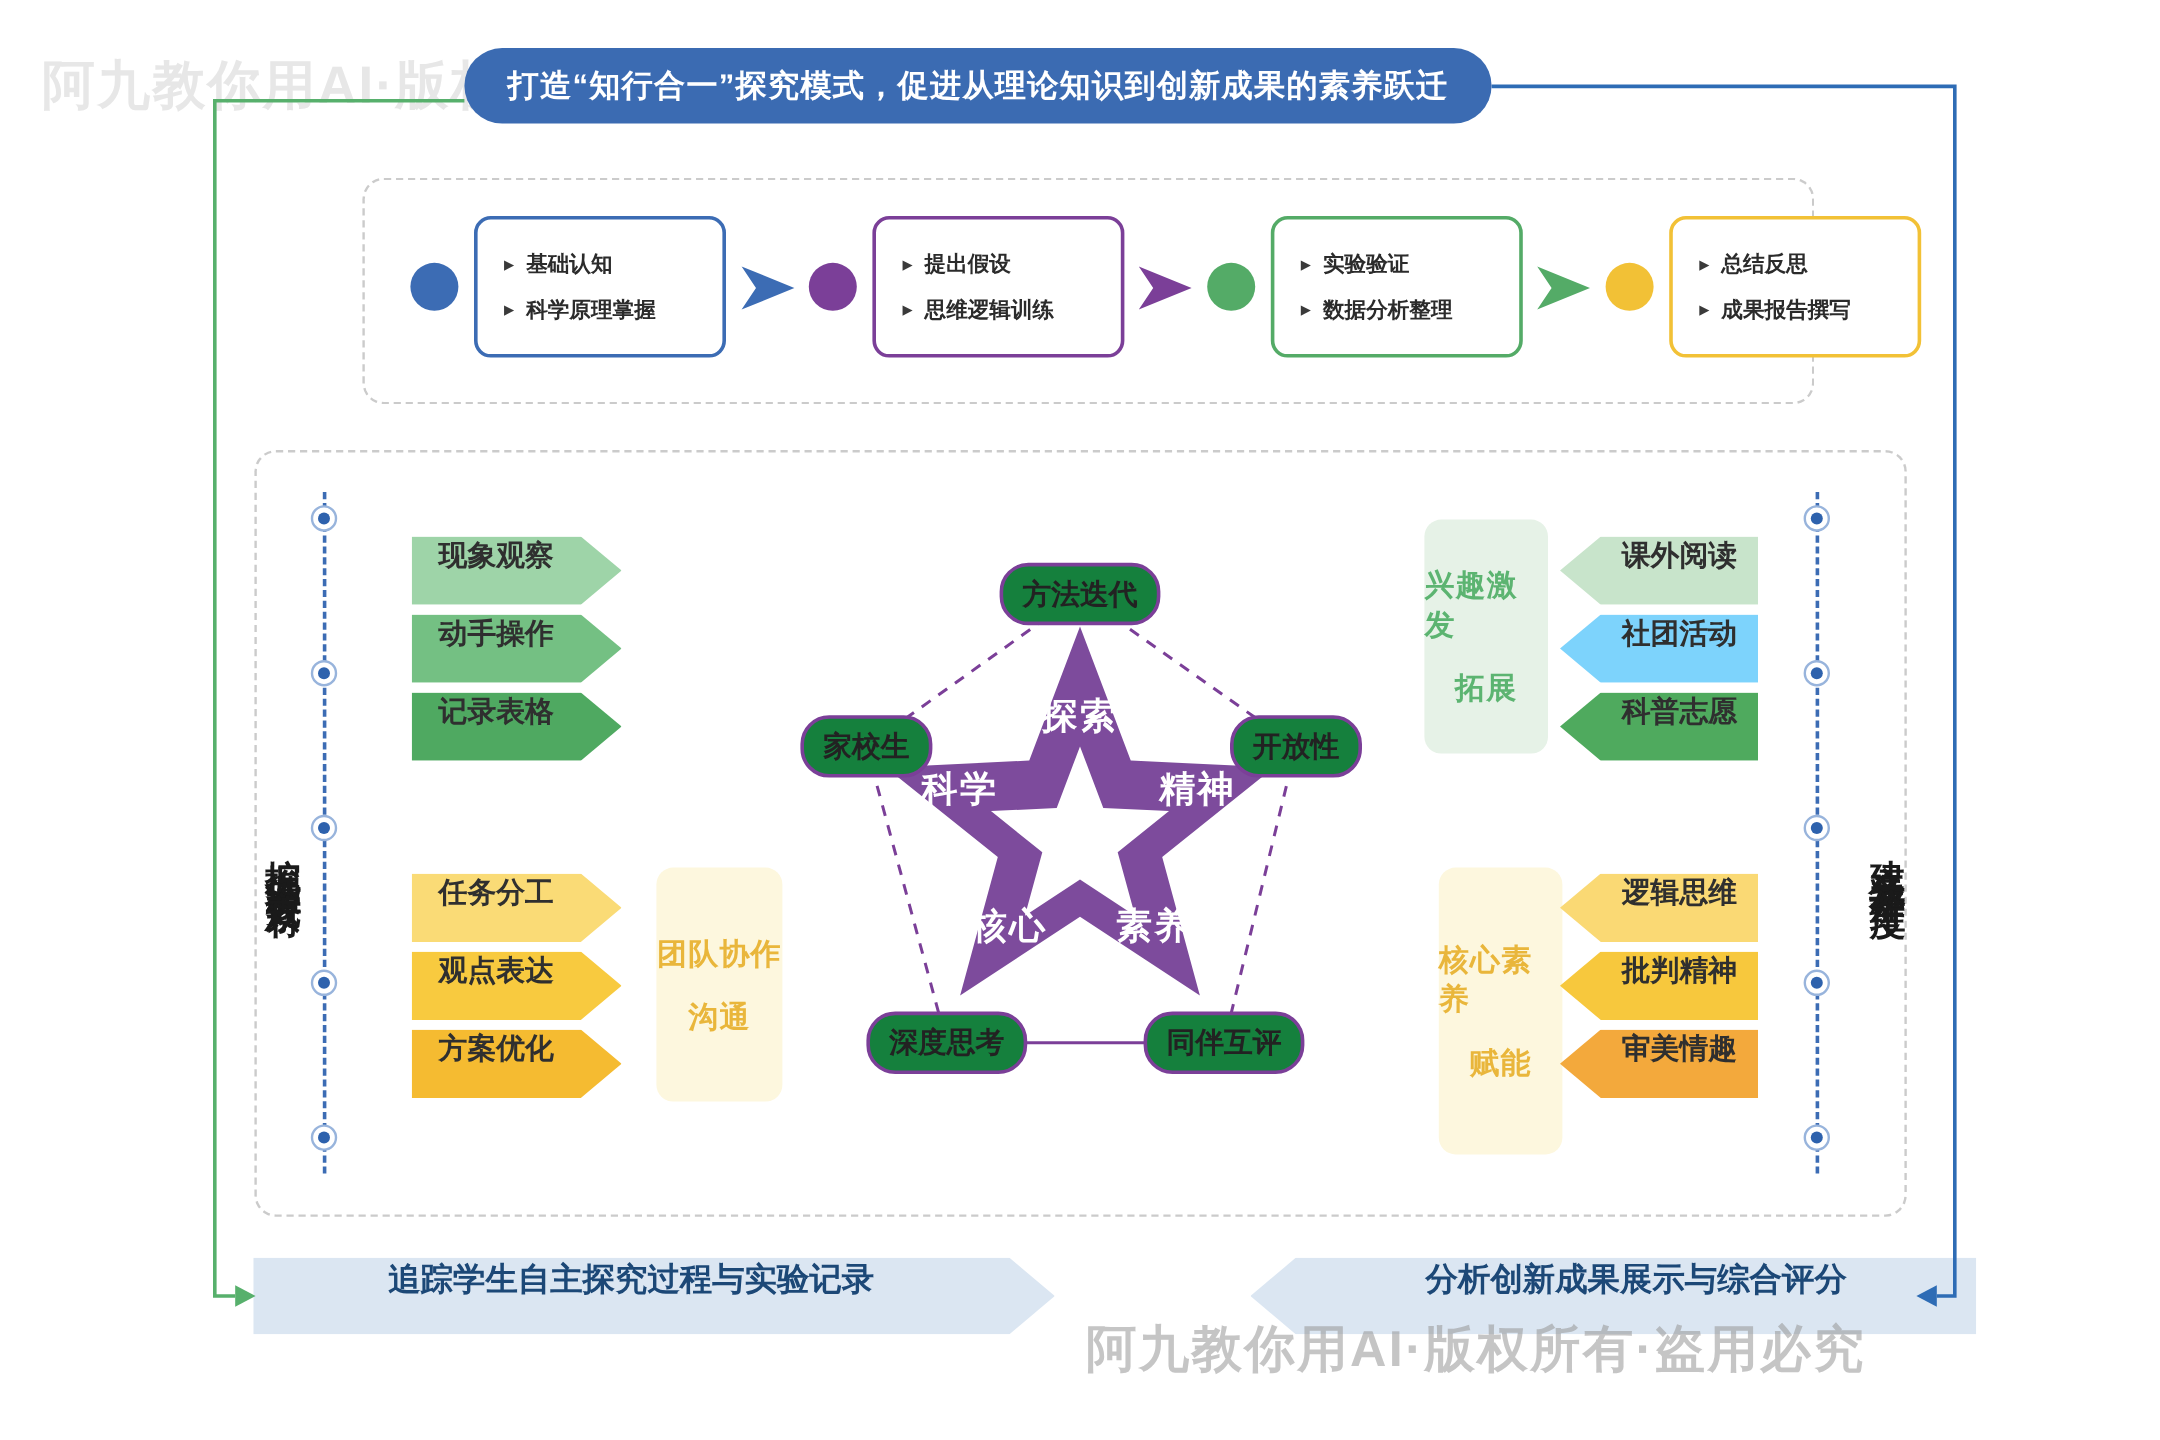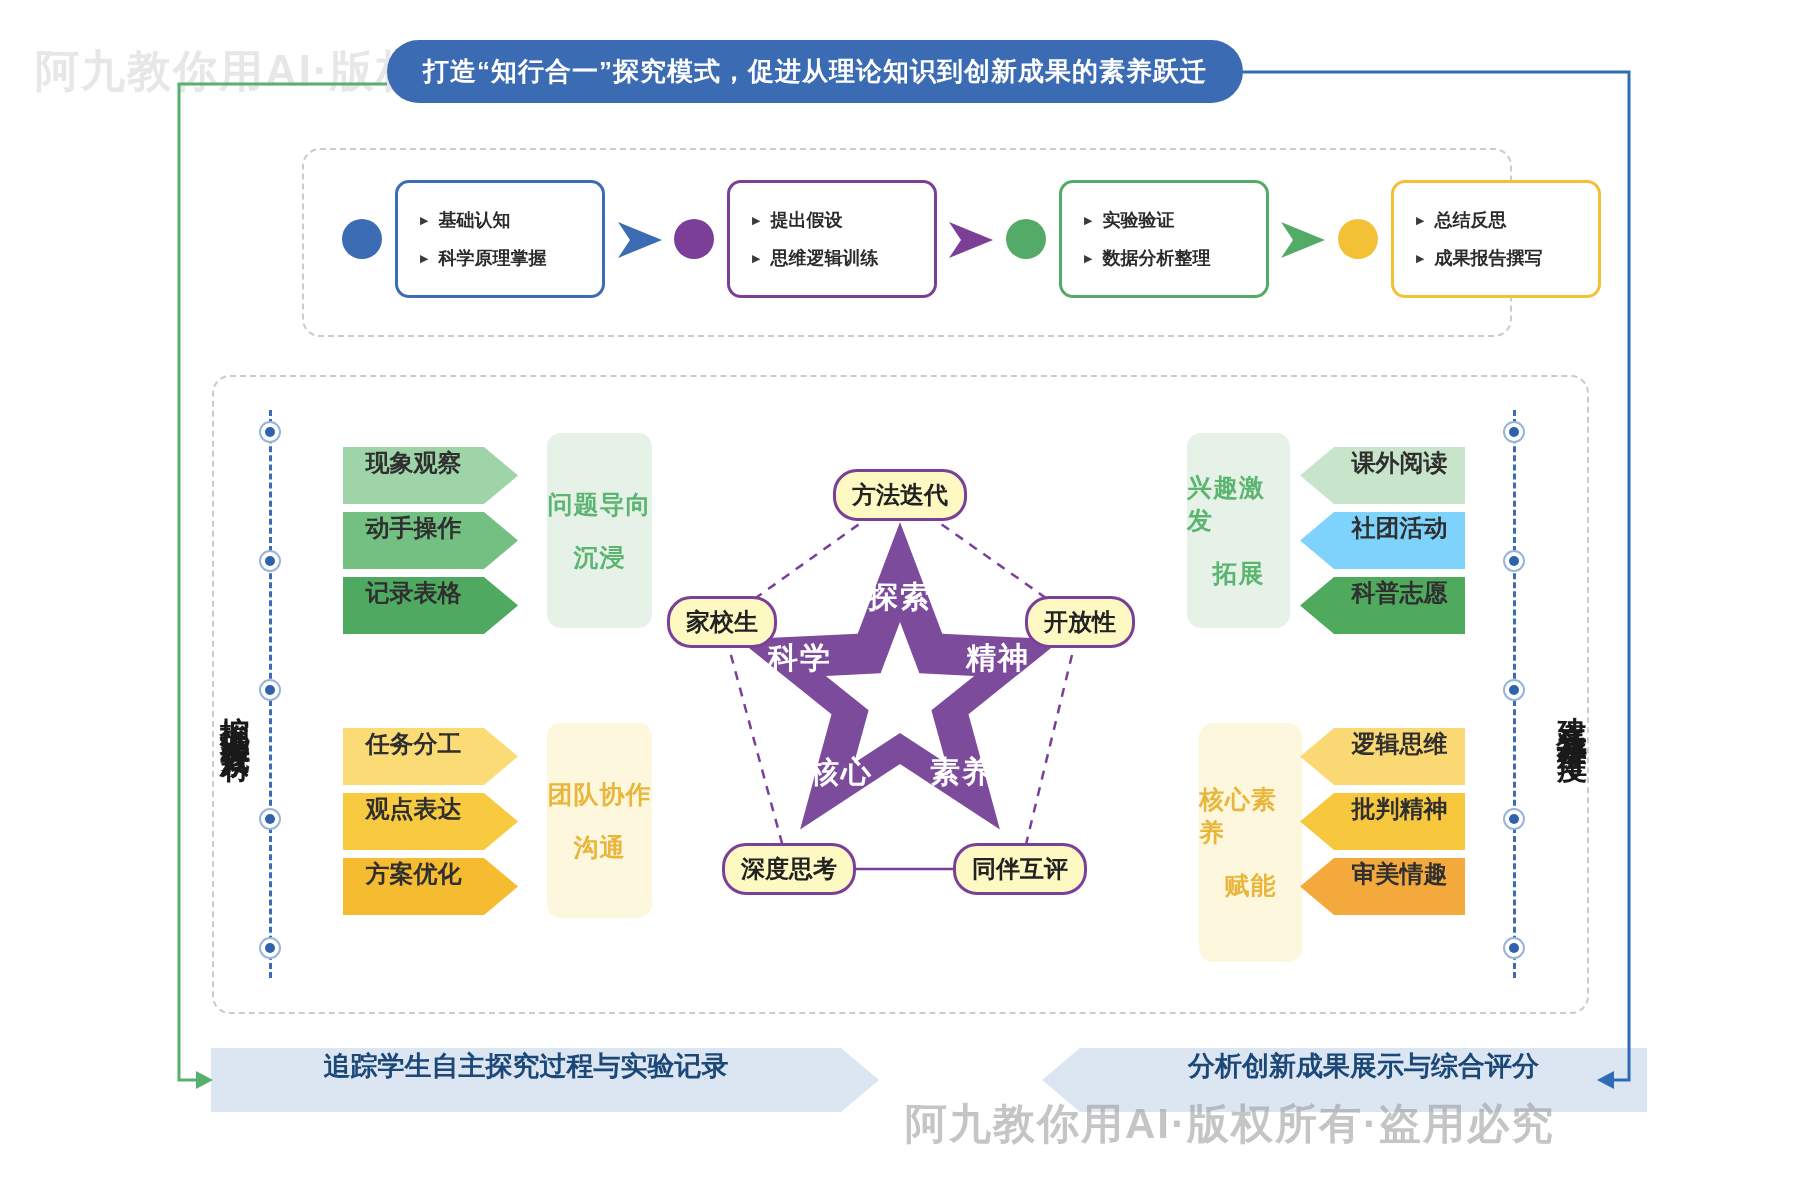--- a/index.html
+++ b/index.html
@@ -51,21 +51,21 @@
   .v-label { position:absolute; writing-mode:vertical-rl; text-orientation:upright; font-size:30px;
              font-weight:bold; color:#1a1a1a; letter-spacing:5px; }
 
   
   .dotline { position:absolute; width:0; height:568px; top:410px; border-left:3px dashed #3c6cb4; }
   .node { position:absolute; width:18px; height:18px; border:2px solid #98b4dc; border-radius:50%;
           background:#fff; display:flex; align-items:center; justify-content:center; z-index:3; }
   .node i { width:10px; height:10px; background:#2e62ad; border-radius:50%; display:block; }
 
   
-  .pill { position:absolute; transform:translate(-50%,-50%); background:#fef9c3; border:3px solid #7b3f98;
+  .pill { position:absolute; transform:translate(-50%,-50%); background:#15803d; border:3px solid #7b3f98;
           border-radius:24px; padding:7px 16px; font-size:24px; font-weight:bold; color:#222;
           white-space:nowrap; z-index:5; }
   .star-label { position:absolute; transform:translate(-50%,-50%); color:#fff; font-size:30px;
                 font-weight:bold; z-index:4; letter-spacing:2px; white-space:nowrap; }
 
   
   .foot { position:absolute; top:1048px; height:64px; background:#dbe6f2; display:flex; align-items:flex-start;
           justify-content:center; color:#1c4877; font-size:27px; font-weight:bold; box-sizing:border-box; }
   .foot-left  { left:211px; width:668px;
                 clip-path:polygon(0 0, calc(100% - 38px) 0, 100% 50%, calc(100% - 38px) 100%, 0 100%);
@@ -176,24 +176,20 @@
 
   <div class="tag tag-r" style="left:343px; top:447px; background:#9ed4a8">
       <span>现象观察</span>
     </div>
   <div class="tag tag-r" style="left:343px; top:512px; background:#74c083">
       <span>动手操作</span>
     </div>
   <div class="tag tag-r" style="left:343px; top:577px; background:#4fa961">
       <span>记录表格</span>
     </div>
-  <div class="panel panel-green" style="left:547px; top:433px; width:105px; height:195px">
-    <span>问题导向</span>
-    <span>沉浸</span>
-  </div>
 
   <div class="tag tag-r" style="left:343px; top:728px; background:#fadb76">
       <span>任务分工</span>
     </div>
   <div class="tag tag-r" style="left:343px; top:793px; background:#f8ca3f">
       <span>观点表达</span>
     </div>
   <div class="tag tag-r" style="left:343px; top:858px; background:#f5bb31">
       <span>方案优化</span>
     </div>

